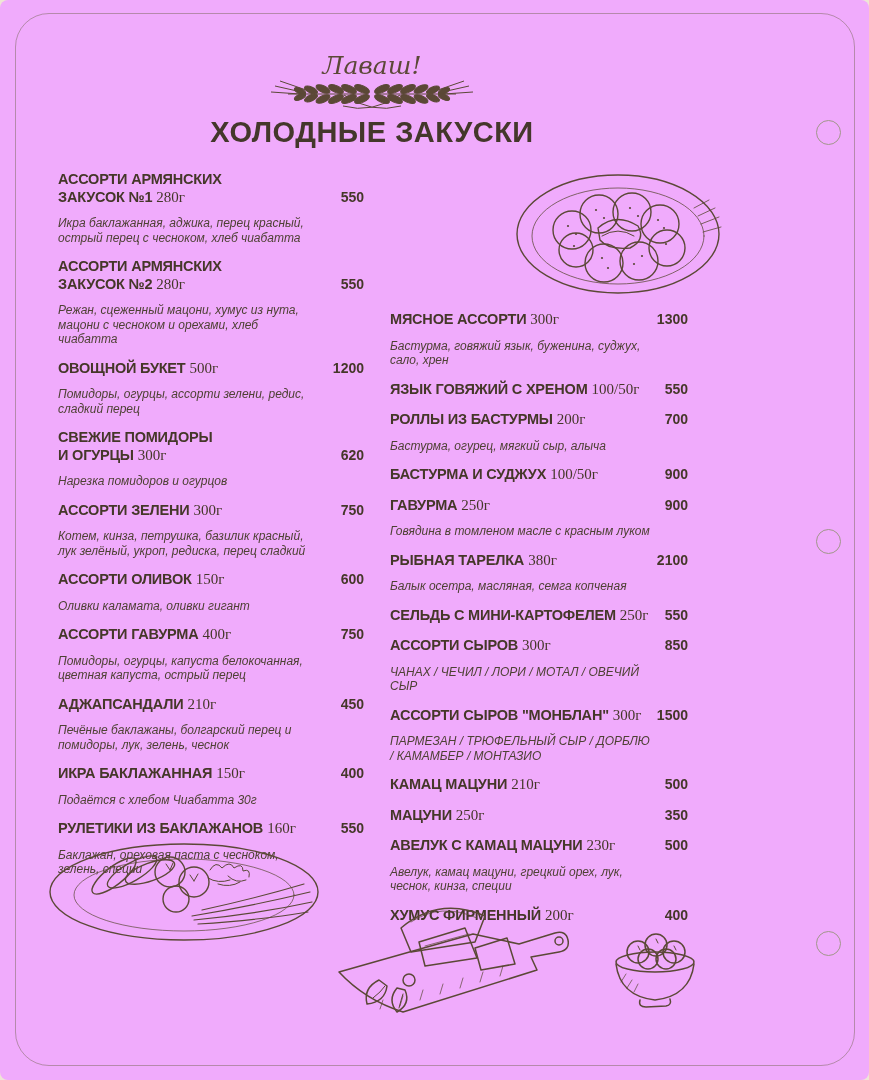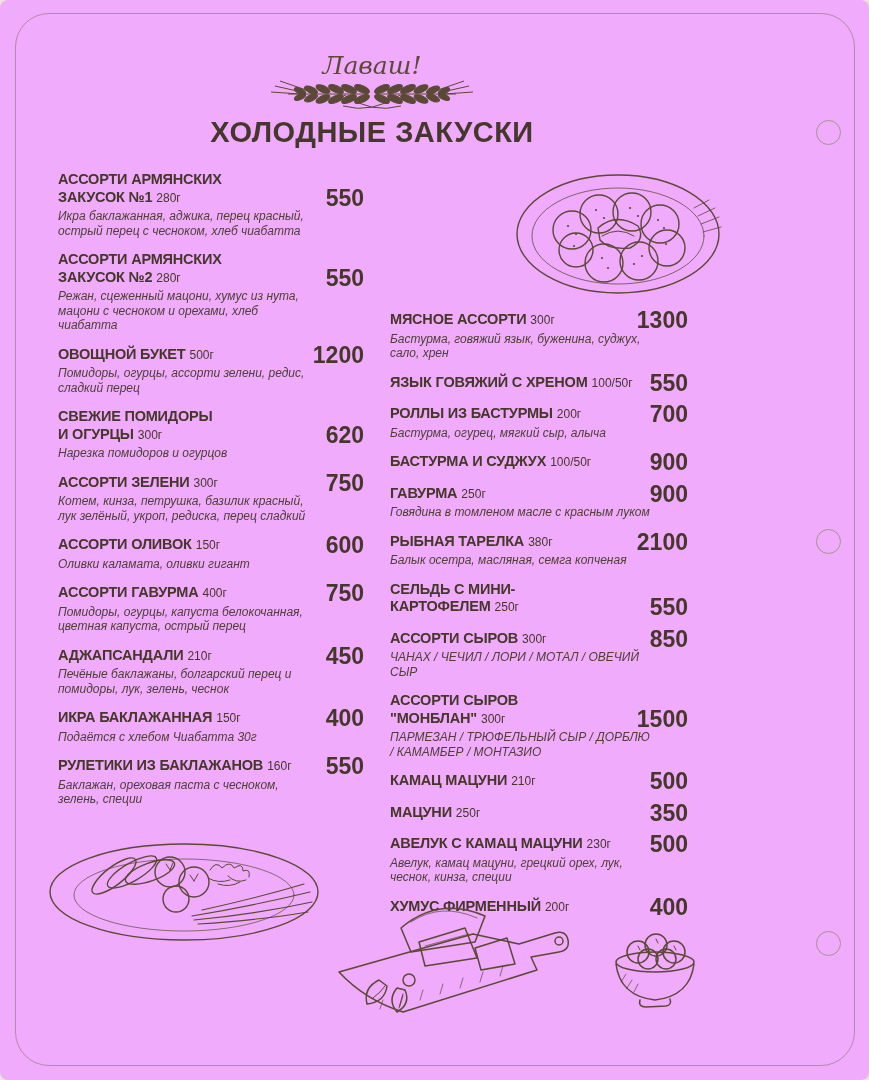--- a/index.html
+++ b/index.html
@@ -23,25 +23,25 @@
   }
   .col{position:absolute;}
   .col-left{left:58px;top:171px;width:306px;}
   .col-right{left:390px;top:311px;width:298px;}
   .item{margin-bottom:13px;}
   .item-head{display:flex;justify-content:space-between;align-items:flex-end;}
   .item-name{
     font-weight:700;font-size:14.5px;line-height:17.5px;color:#453729;
     letter-spacing:-.2px;white-space:pre-line;padding-right:8px;
   }
-  .weight{font-size:12px;font-weight:400;letter-spacing:0;white-space:nowrap;margin-left:4px;}
-  .item-price{font-weight:700;font-size:23px;line-height:17.5px;color:#453729;flex:none;}
+  .weight{font-size:15px;font-weight:400;letter-spacing:0;white-space:nowrap;margin-left:4px;font-family:Liberation Serif, serif;}
+  .item-price{font-weight:700;font-size:14px;line-height:17.5px;color:#453729;flex:none;}
   .item-desc{
     font-style:italic;font-size:12px;line-height:14.5px;color:#4e4134;
-    margin-top:2px;max-width:262px;
+    margin-top:10px;max-width:262px;
   }
   .ill{position:absolute;}
   .hole{
     position:absolute;width:23px;height:23px;border:1px solid #a1968a;
     border-radius:50%;left:816px;background:transparent;
   }
   .hole-1{top:120px;} .hole-2{top:529px;} .hole-3{top:931px;}
 </style>
 </head>
 <body>

